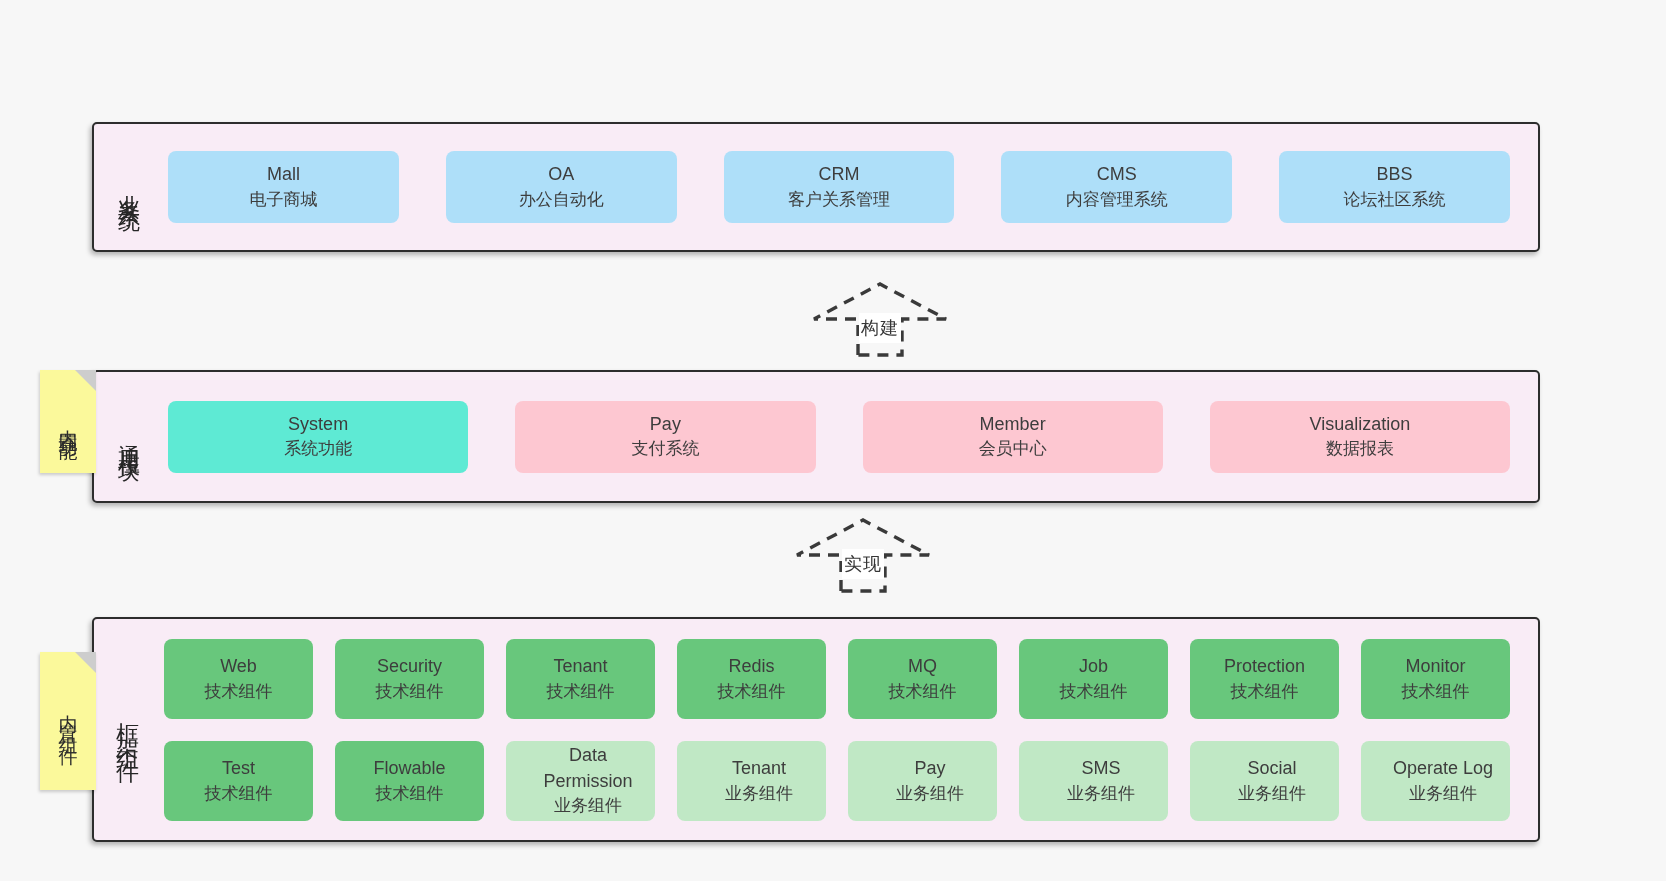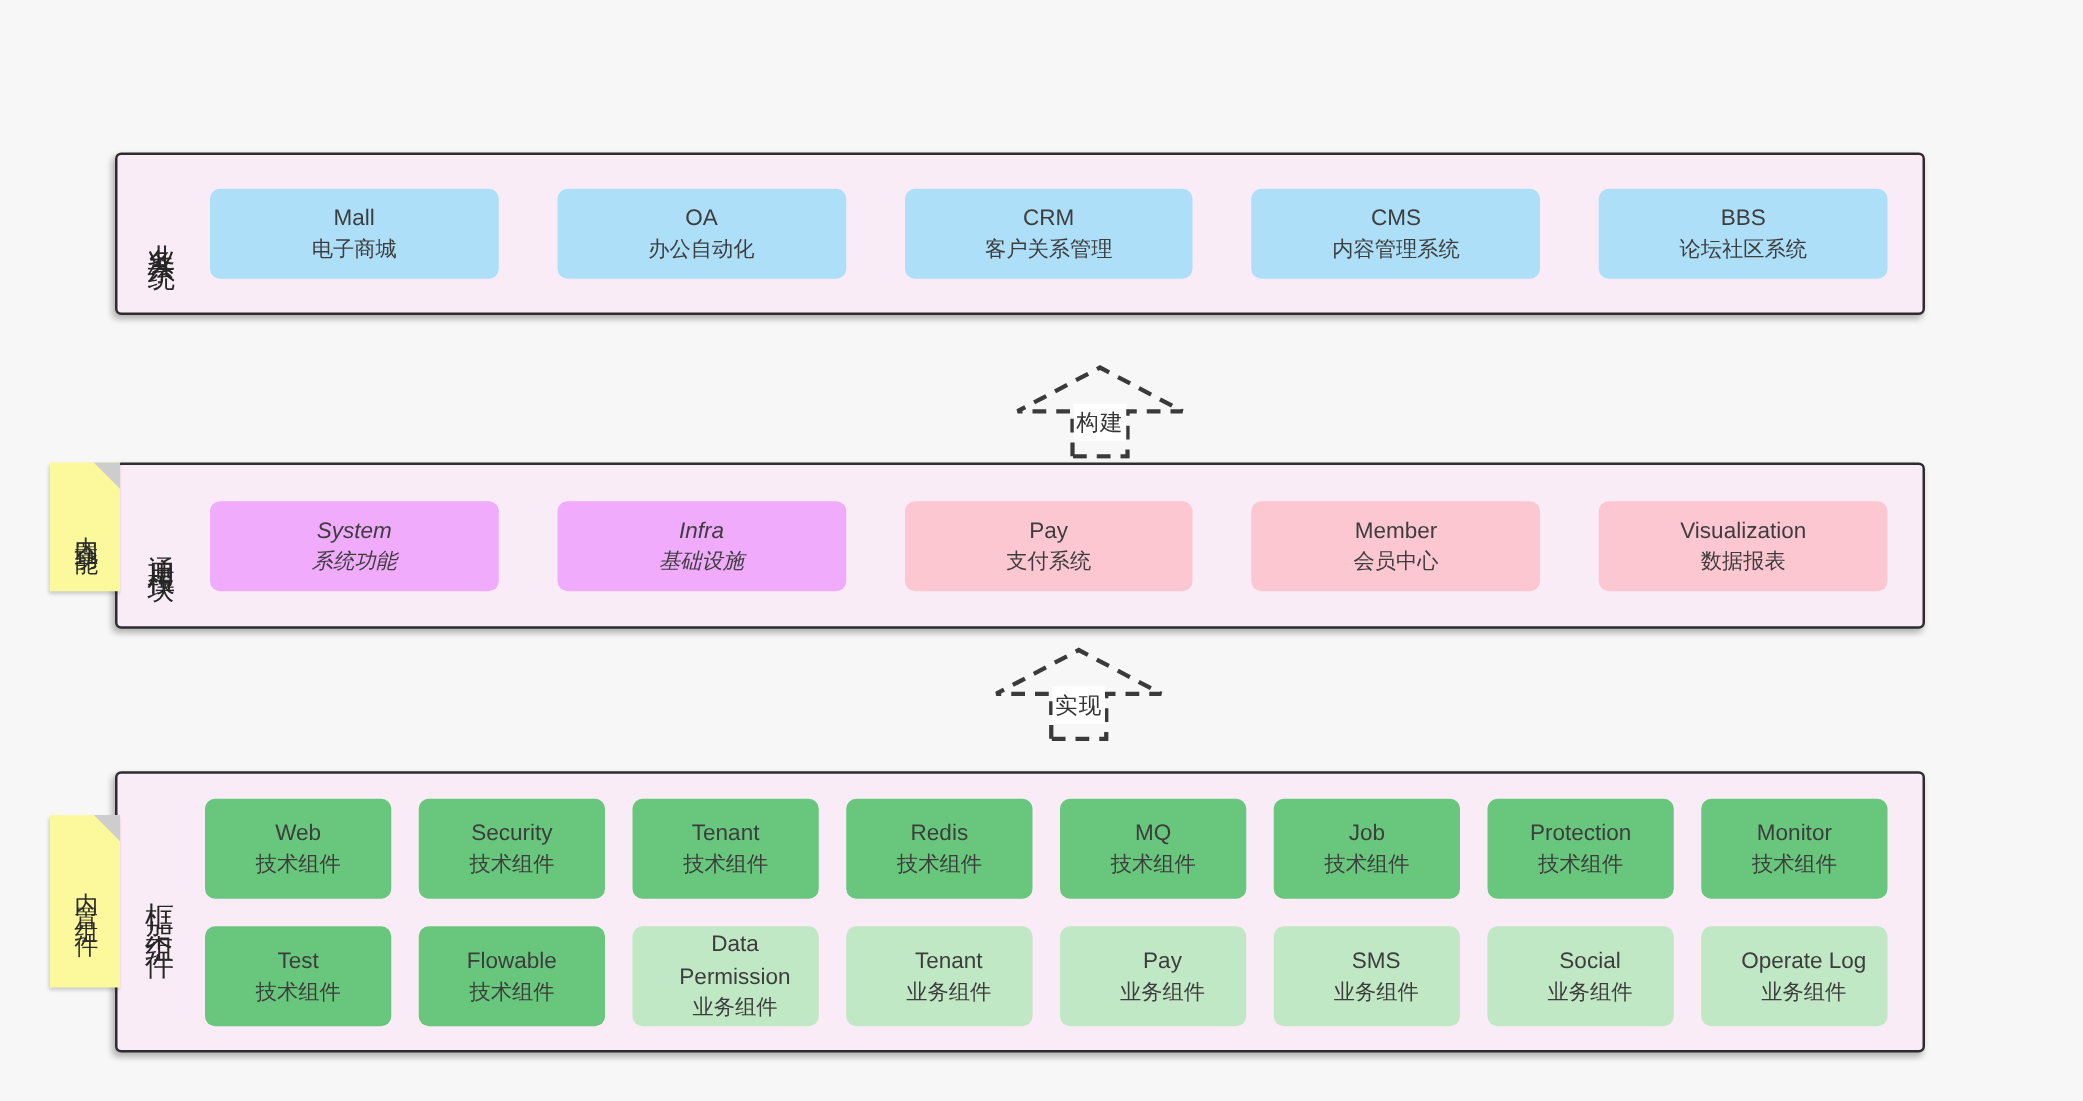--- a/index.html
+++ b/index.html
@@ -42,21 +42,21 @@
   .box {
     flex:1; height:72px; border-radius:8px;
     display:flex; flex-direction:column;
     justify-content:center; align-items:center;
     text-align:center; line-height:1.42; padding:2px 4px;
   }
   .box-title { font-size:18px; }
   .box-sub   { font-size:17px; }
 
   .blue       { background:#aedff9; }
-  .red        { background:#f0abfc;font-style:italic; }
+  .red        { background:#5eead4; }
   .pink       { background:#fdc7d1; }
   .green      { background:#68c77c; }
   .lightgreen { background:#c0e8c5;padding-left:19px; }
 
   
   .boxes-grid {
     flex:1; display:grid;
     grid-template-columns:repeat(8, 1fr);
     column-gap:28px; row-gap:25px;
     margin:20px 28px 22px 20px;
@@ -82,21 +82,21 @@
   }
   .sticky-label {
     writing-mode:vertical-rl; text-orientation:upright;
     font-size:19px; color:#2b2b2b; letter-spacing:4px;
     white-space:nowrap;
   }
   .sticky-bottom .sticky-label { letter-spacing:11px; }
 
   
   .arrow { position:absolute; width:144px; height:77px; }
-  .arrow-build     { left:808px; top:290px; }
+  .arrow-build     { left:808px; top:280px; }
   .arrow-implement { left:791px; top:516px; }
   .arrow svg { position:absolute; inset:0; width:100%; height:100%; }
   .arrow-label {
     position:absolute; left:50%; top:33px; transform:translateX(-50%);
     background:#ffffff; padding:3px 2px;
     font-size:18px; color:#353535; white-space:nowrap;
     letter-spacing:1px;
   }
 </style>
 </head>
@@ -141,24 +141,20 @@
     <span class="sticky-label">内置功能</span>
   </div>
 
   <div class="layer layer-modules">
     <div class="side-label">通用模块</div>
     <div class="boxes">
       <div class="box red">
         <div class="box-title">System</div>
         <div class="box-sub">系统功能</div>
       </div>
-      <div class="box red">
-        <div class="box-title">Infra</div>
-        <div class="box-sub">基础设施</div>
-      </div>
       <div class="box pink">
         <div class="box-title">Pay</div>
         <div class="box-sub">支付系统</div>
       </div>
       <div class="box pink">
         <div class="box-title">Member</div>
         <div class="box-sub">会员中心</div>
       </div>
       <div class="box pink">
         <div class="box-title">Visualization</div>

